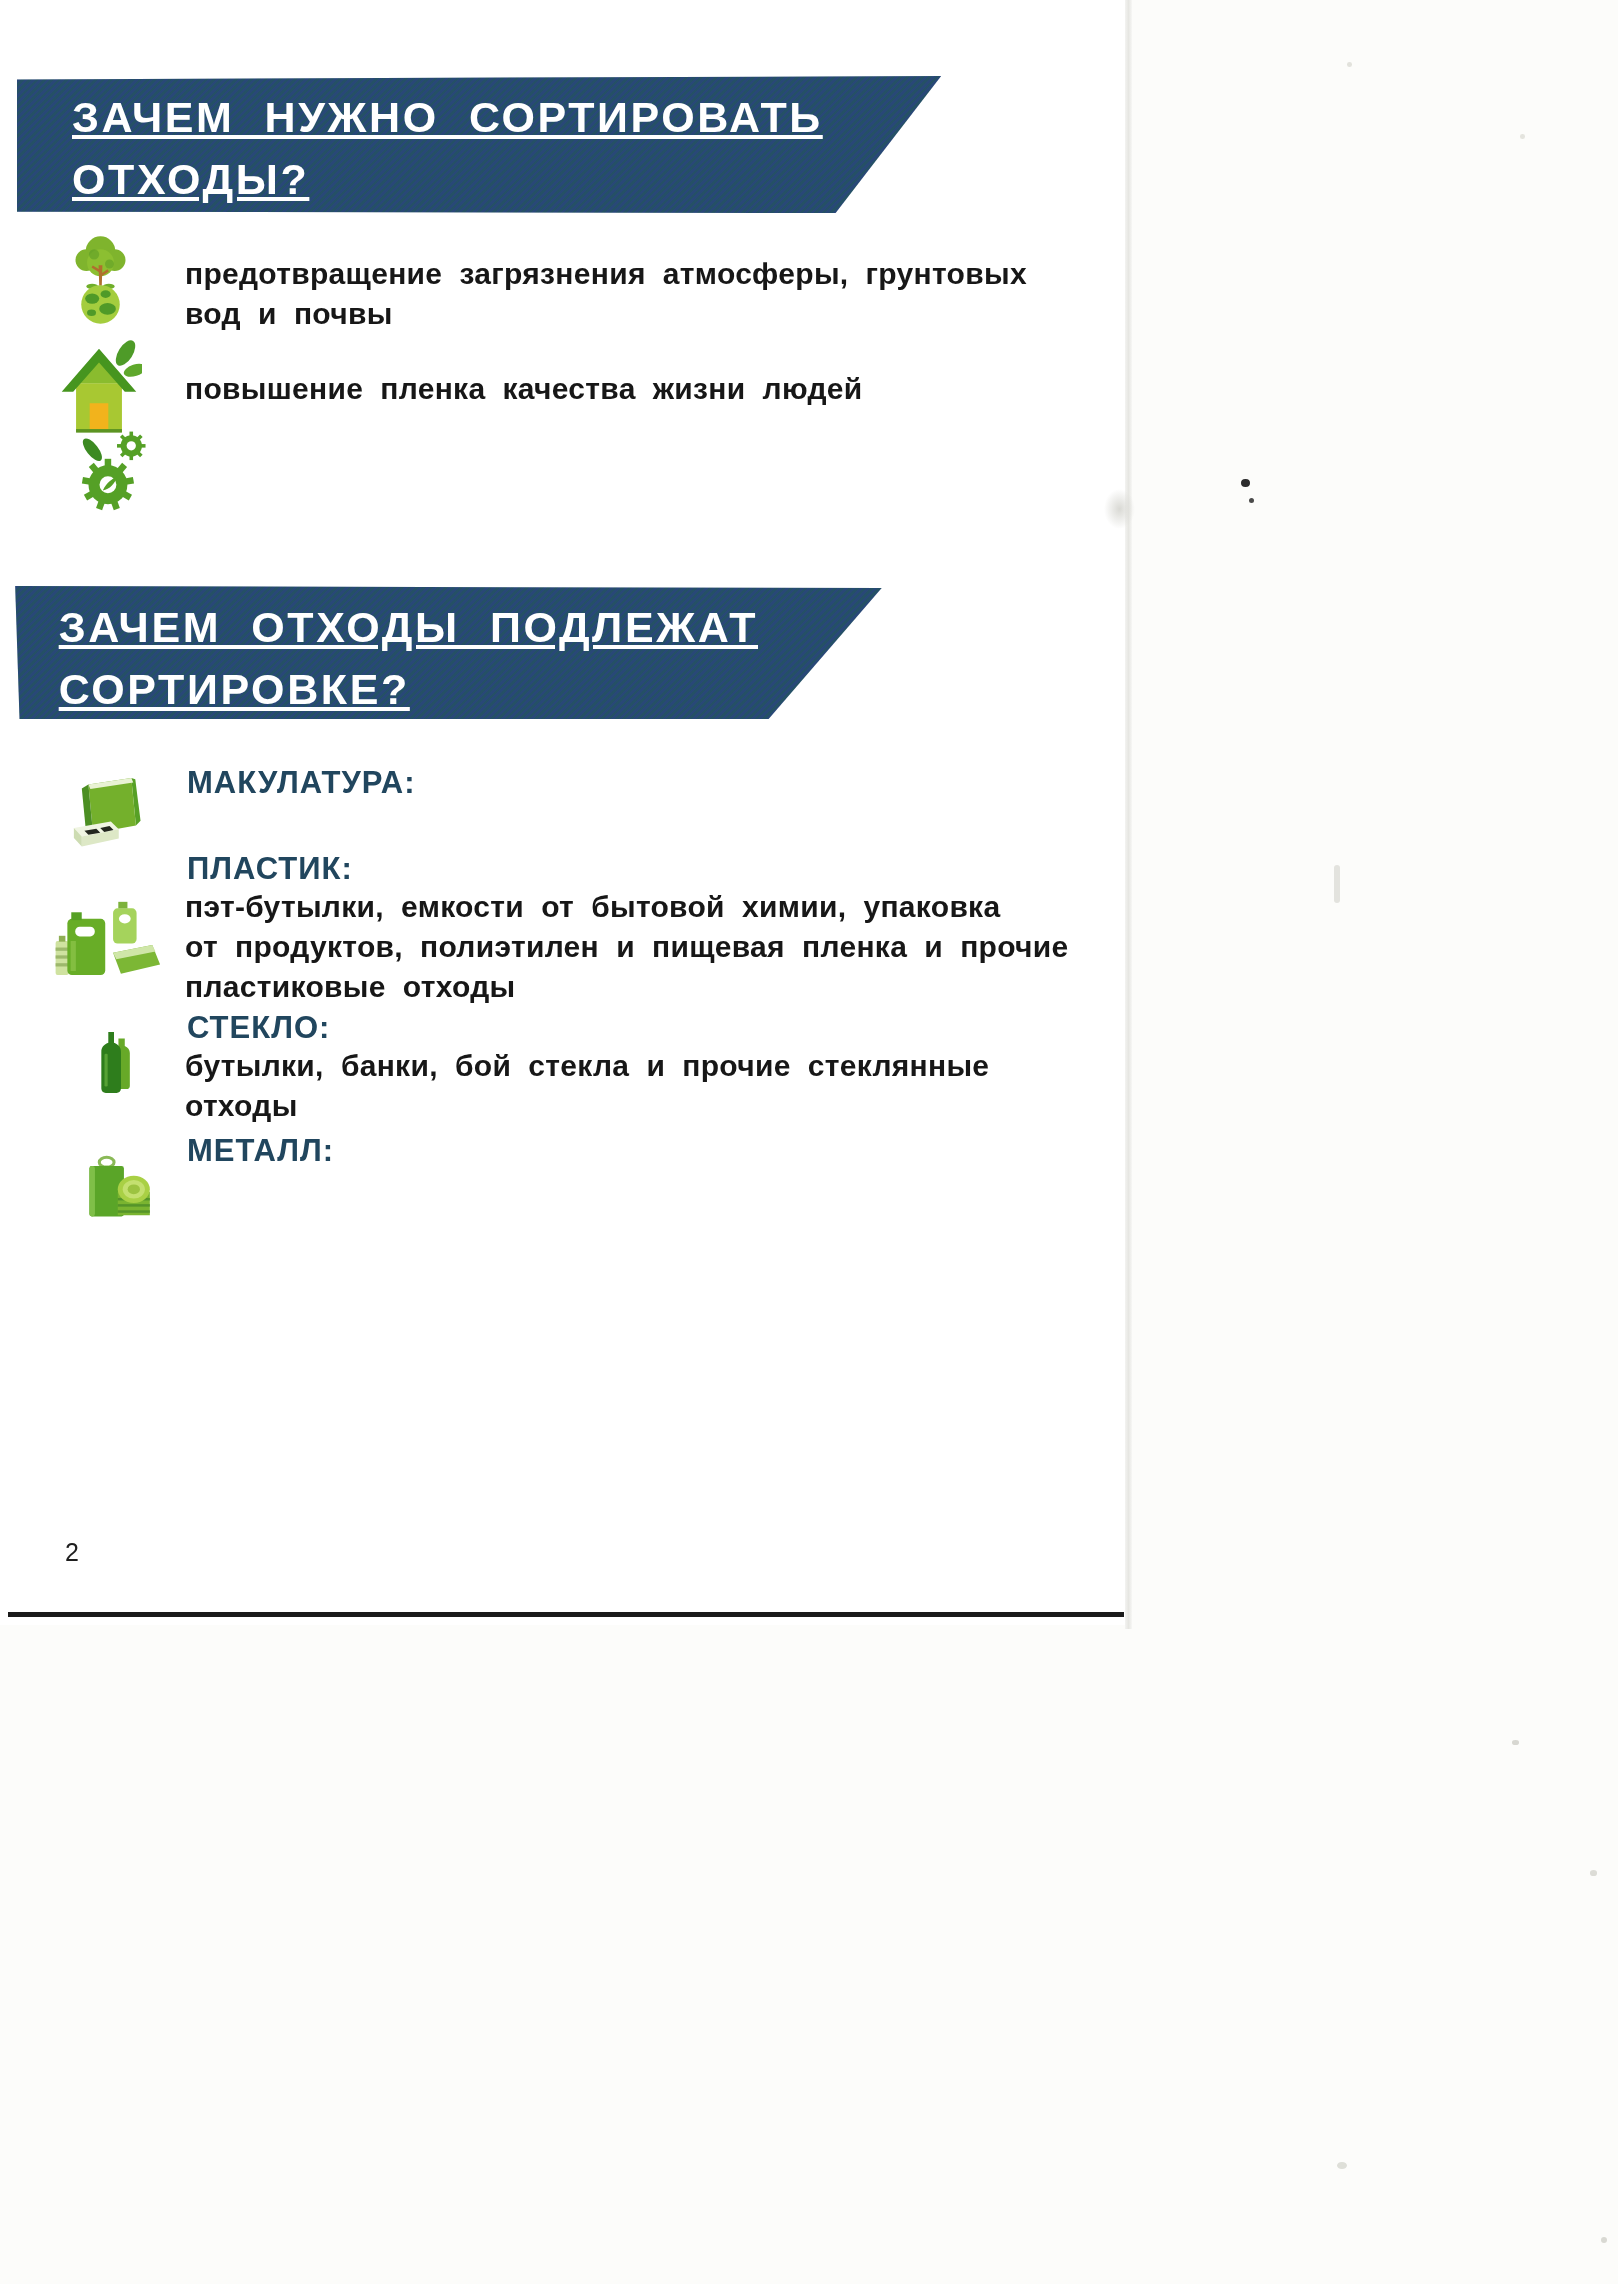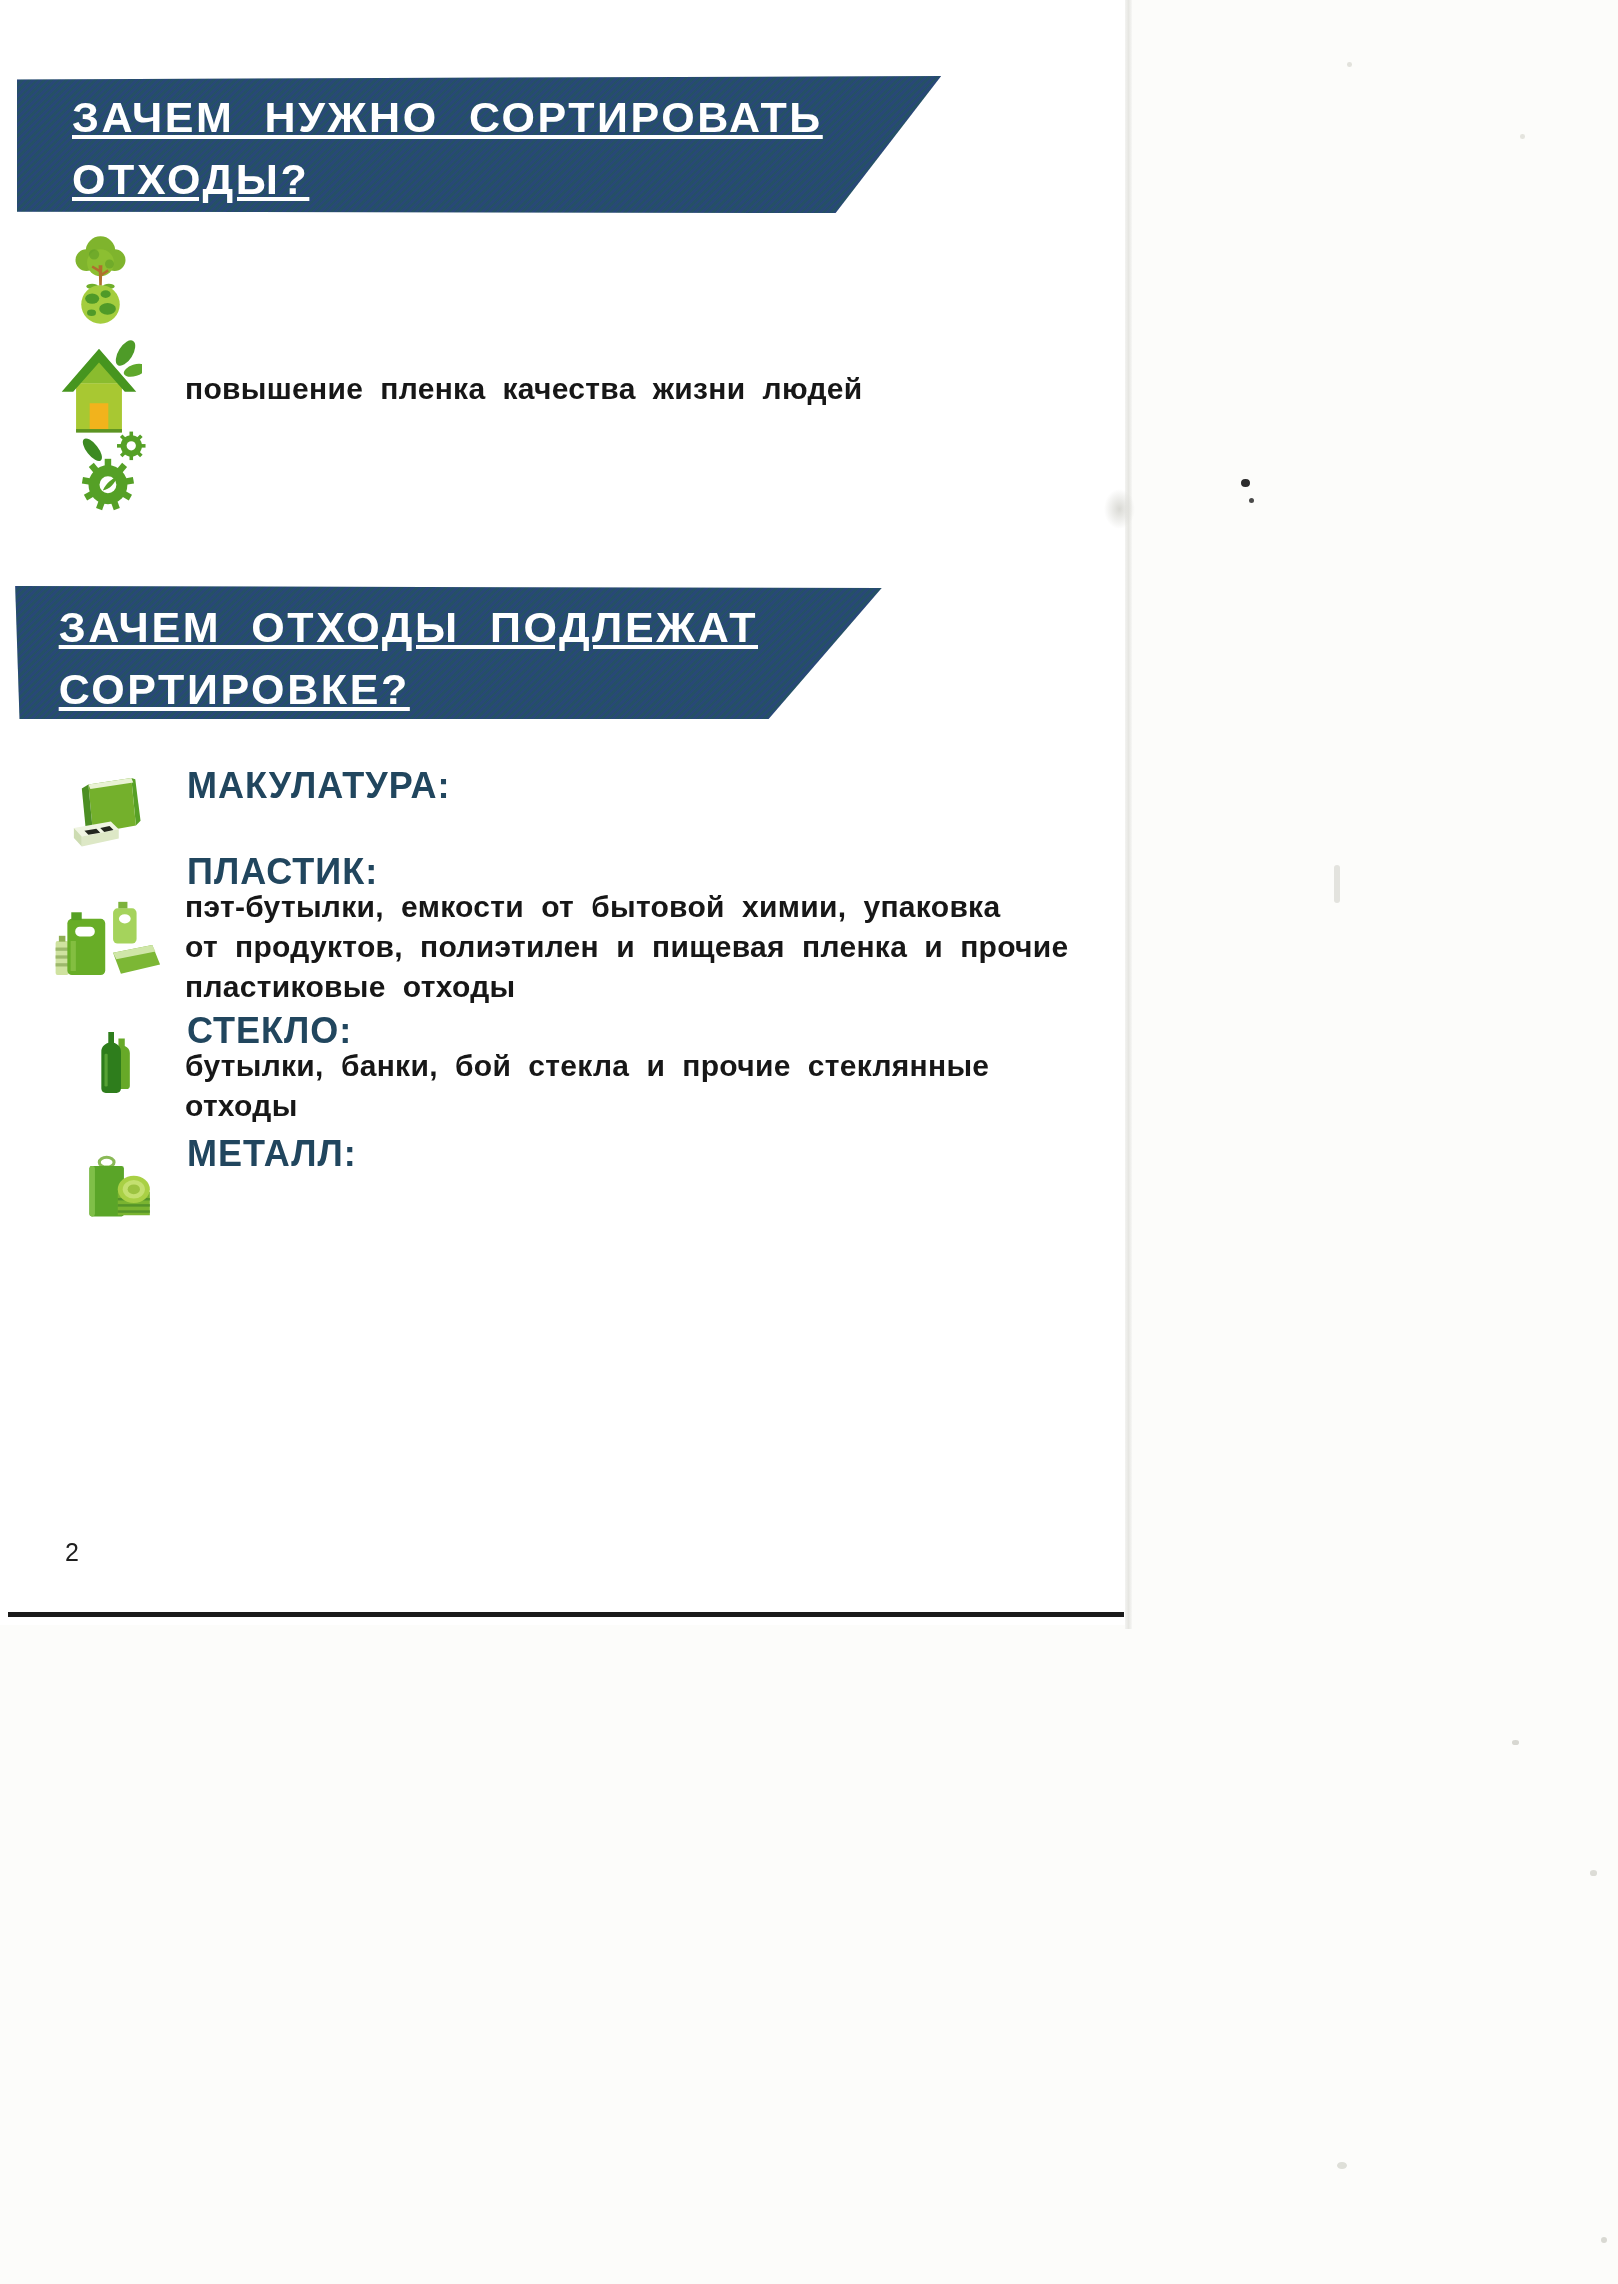--- a/index.html
+++ b/index.html
@@ -41,21 +41,21 @@
   .banner2 .banner-title{padding-left:47px;}
   
   .btext{
     position:absolute;left:185px;
     font-size:30px;font-weight:bold;color:#171717;
     line-height:40px;letter-spacing:0.3px;word-spacing:8.5px;
     white-space:pre-line;
   }
   .cat-heading{
     position:absolute;left:187px;
-    font-size:36px;font-weight:bold;color:#21465e;
+    font-size:31px;font-weight:bold;color:#21465e;
     letter-spacing:1px;
   }
   .icon{position:absolute;}
   .icon svg{display:block;width:100%;height:100%;}
   
   .hline{
     position:absolute;left:7.8px;top:1612px;width:1116px;height:5.2px;
     background:#1a1a1a;
   }
   .pagenum{
@@ -101,20 +101,22 @@
       <path d="M60 62 L47 54 M60 68 L72 60" stroke="#b06f2e" stroke-width="4" fill="none"></path>
       <ellipse cx="47" cy="85" rx="9" ry="4" fill="#6fae2a"></ellipse>
       <ellipse cx="73" cy="85" rx="9" ry="4" fill="#6fae2a"></ellipse>
       <circle cx="60" cy="113" r="30" fill="#a4cd3e"></circle>
       <ellipse cx="47" cy="104" rx="11" ry="8" fill="#4f9a28"></ellipse>
       <ellipse cx="71" cy="120" rx="13" ry="9" fill="#4f9a28"></ellipse>
       <ellipse cx="68" cy="97" rx="8" ry="6" fill="#4f9a28"></ellipse>
       <ellipse cx="46" cy="126" rx="7" ry="5" fill="#4f9a28"></ellipse>
     </svg>
   </div>
+  <div class="btext" style="top:254px;">предотвращение загрязнения атмосферы, грунтовых
+вод и почвы</div>
 
   <div class="icon" style="left:56px;top:337px;width:86px;height:111px;">
     <svg viewBox="0 0 120 150" xmlns="http://www.w3.org/2000/svg">
       <ellipse cx="97" cy="20" rx="10" ry="20" transform="rotate(32 97 20)" fill="#4e9b28"></ellipse>
       <ellipse cx="110" cy="44" rx="8" ry="16" transform="rotate(72 110 44)" fill="#5fa82c"></ellipse>
       <rect x="28" y="62" width="64" height="68" fill="#a8c832"></rect>
       <polygon points="28,62 60,26 92,62" fill="#8abc2e"></polygon>
       <polygon points="8,74 60,14 112,74 96,74 60,33 24,74" fill="#46951f"></polygon>
       <rect x="47" y="90" width="26" height="40" fill="#f2b31c"></rect>
       <rect x="28" y="126" width="64" height="5" fill="#5c9422"></rect>

